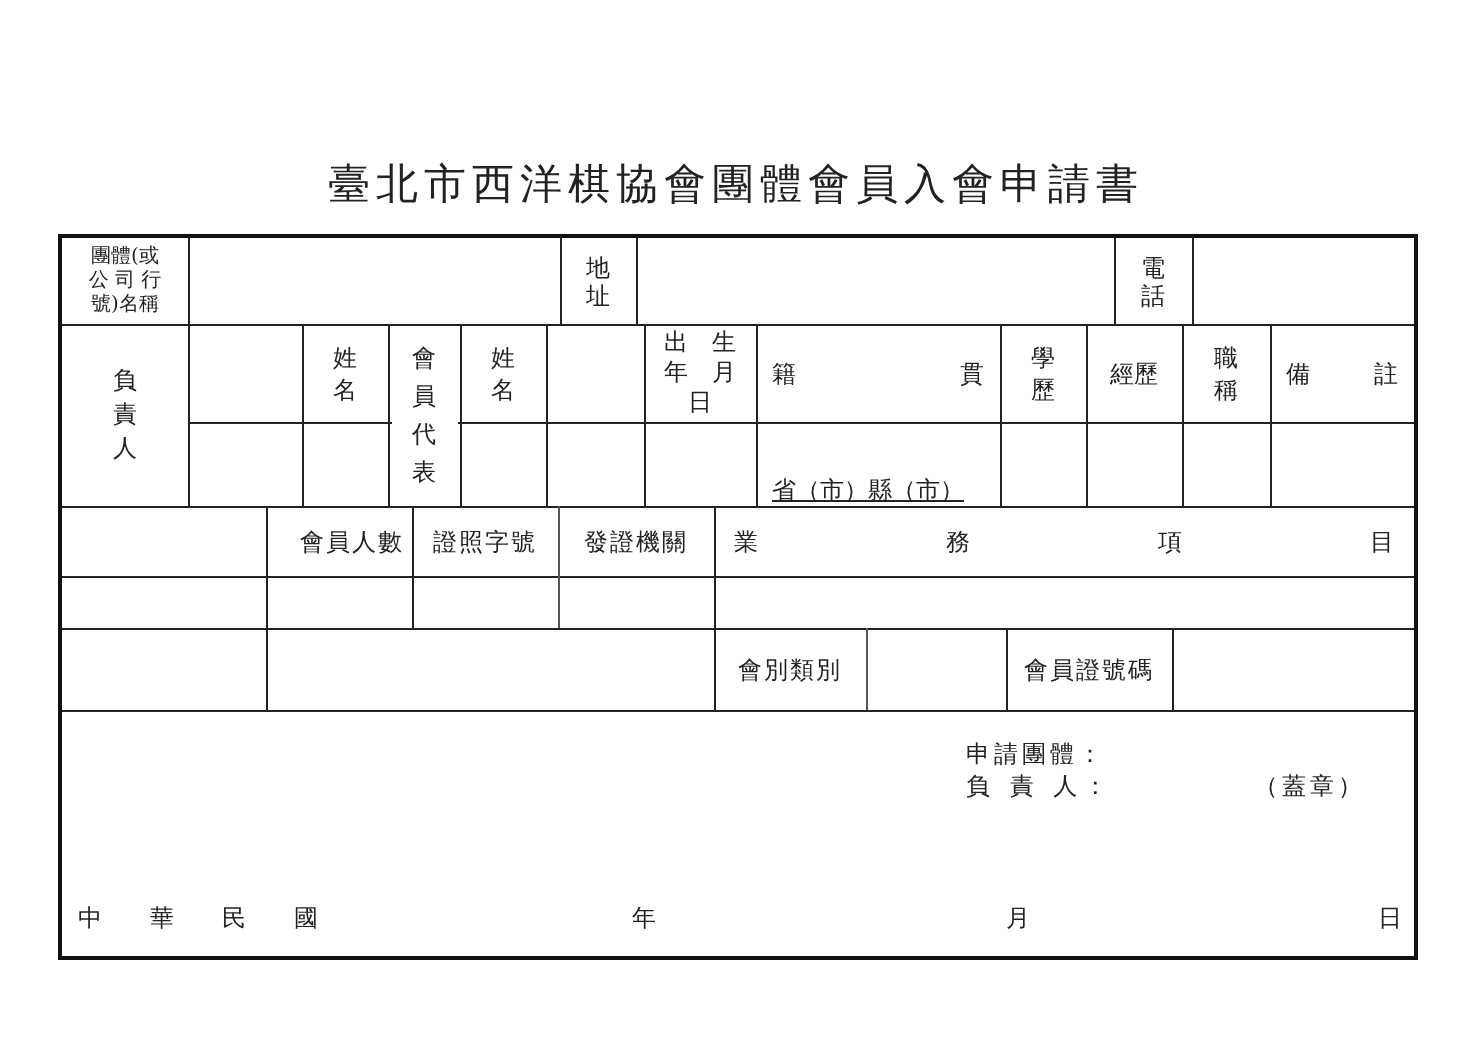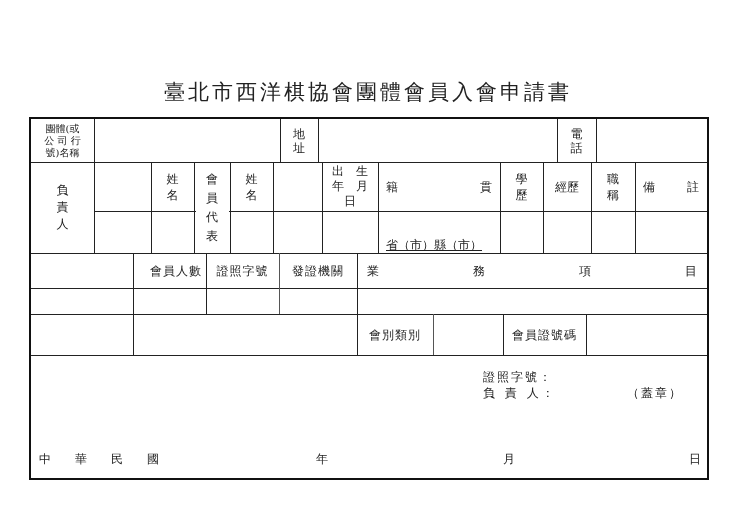--- a/index.html
+++ b/index.html
@@ -151,21 +151,21 @@
   <div class="vl thin" style="left:402px;top:195px;height:41px;"></div>
   <div class="vl" style="left:472px;top:195px;height:41px;"></div>
   <div class="vl" style="left:555px;top:195px;height:41px;"></div>
 
   <div class="c" style="left:102px;top:195px;width:224px;height:41px;"></div>
   <div class="c" style="left:326px;top:195px;width:76px;height:41px;letter-spacing:1px;text-align:center;">會別類別</div>
   <div class="c" style="left:402px;top:195px;width:70px;height:41px;"></div>
   <div class="c" style="left:472px;top:195px;width:83px;height:41px;letter-spacing:1px;">會員證號碼</div>
   <div class="c" style="left:555px;top:195px;width:121px;height:41px;"></div>
 
-  <div class="sig" style="left:452px;top:250px;letter-spacing:2px;">證照字號：</div>
+  <div class="sig" style="left:452px;top:250px;letter-spacing:2px;">申請團體：</div>
   <div class="sig" style="left:452px;top:266px;letter-spacing:3px;">負 責 人：</div>
   <div class="sig" style="left:596px;top:266px;letter-spacing:2px;">（蓋章）</div>
 
   <div class="sig" style="left:8px;top:332px;letter-spacing:6px;">中　華　民　國</div>
   <div class="sig" style="left:285px;top:332px;">年</div>
   <div class="sig" style="left:472px;top:332px;">月</div>
   <div class="sig" style="left:658px;top:332px;">日</div>
 </div>
 
 </body></html>

